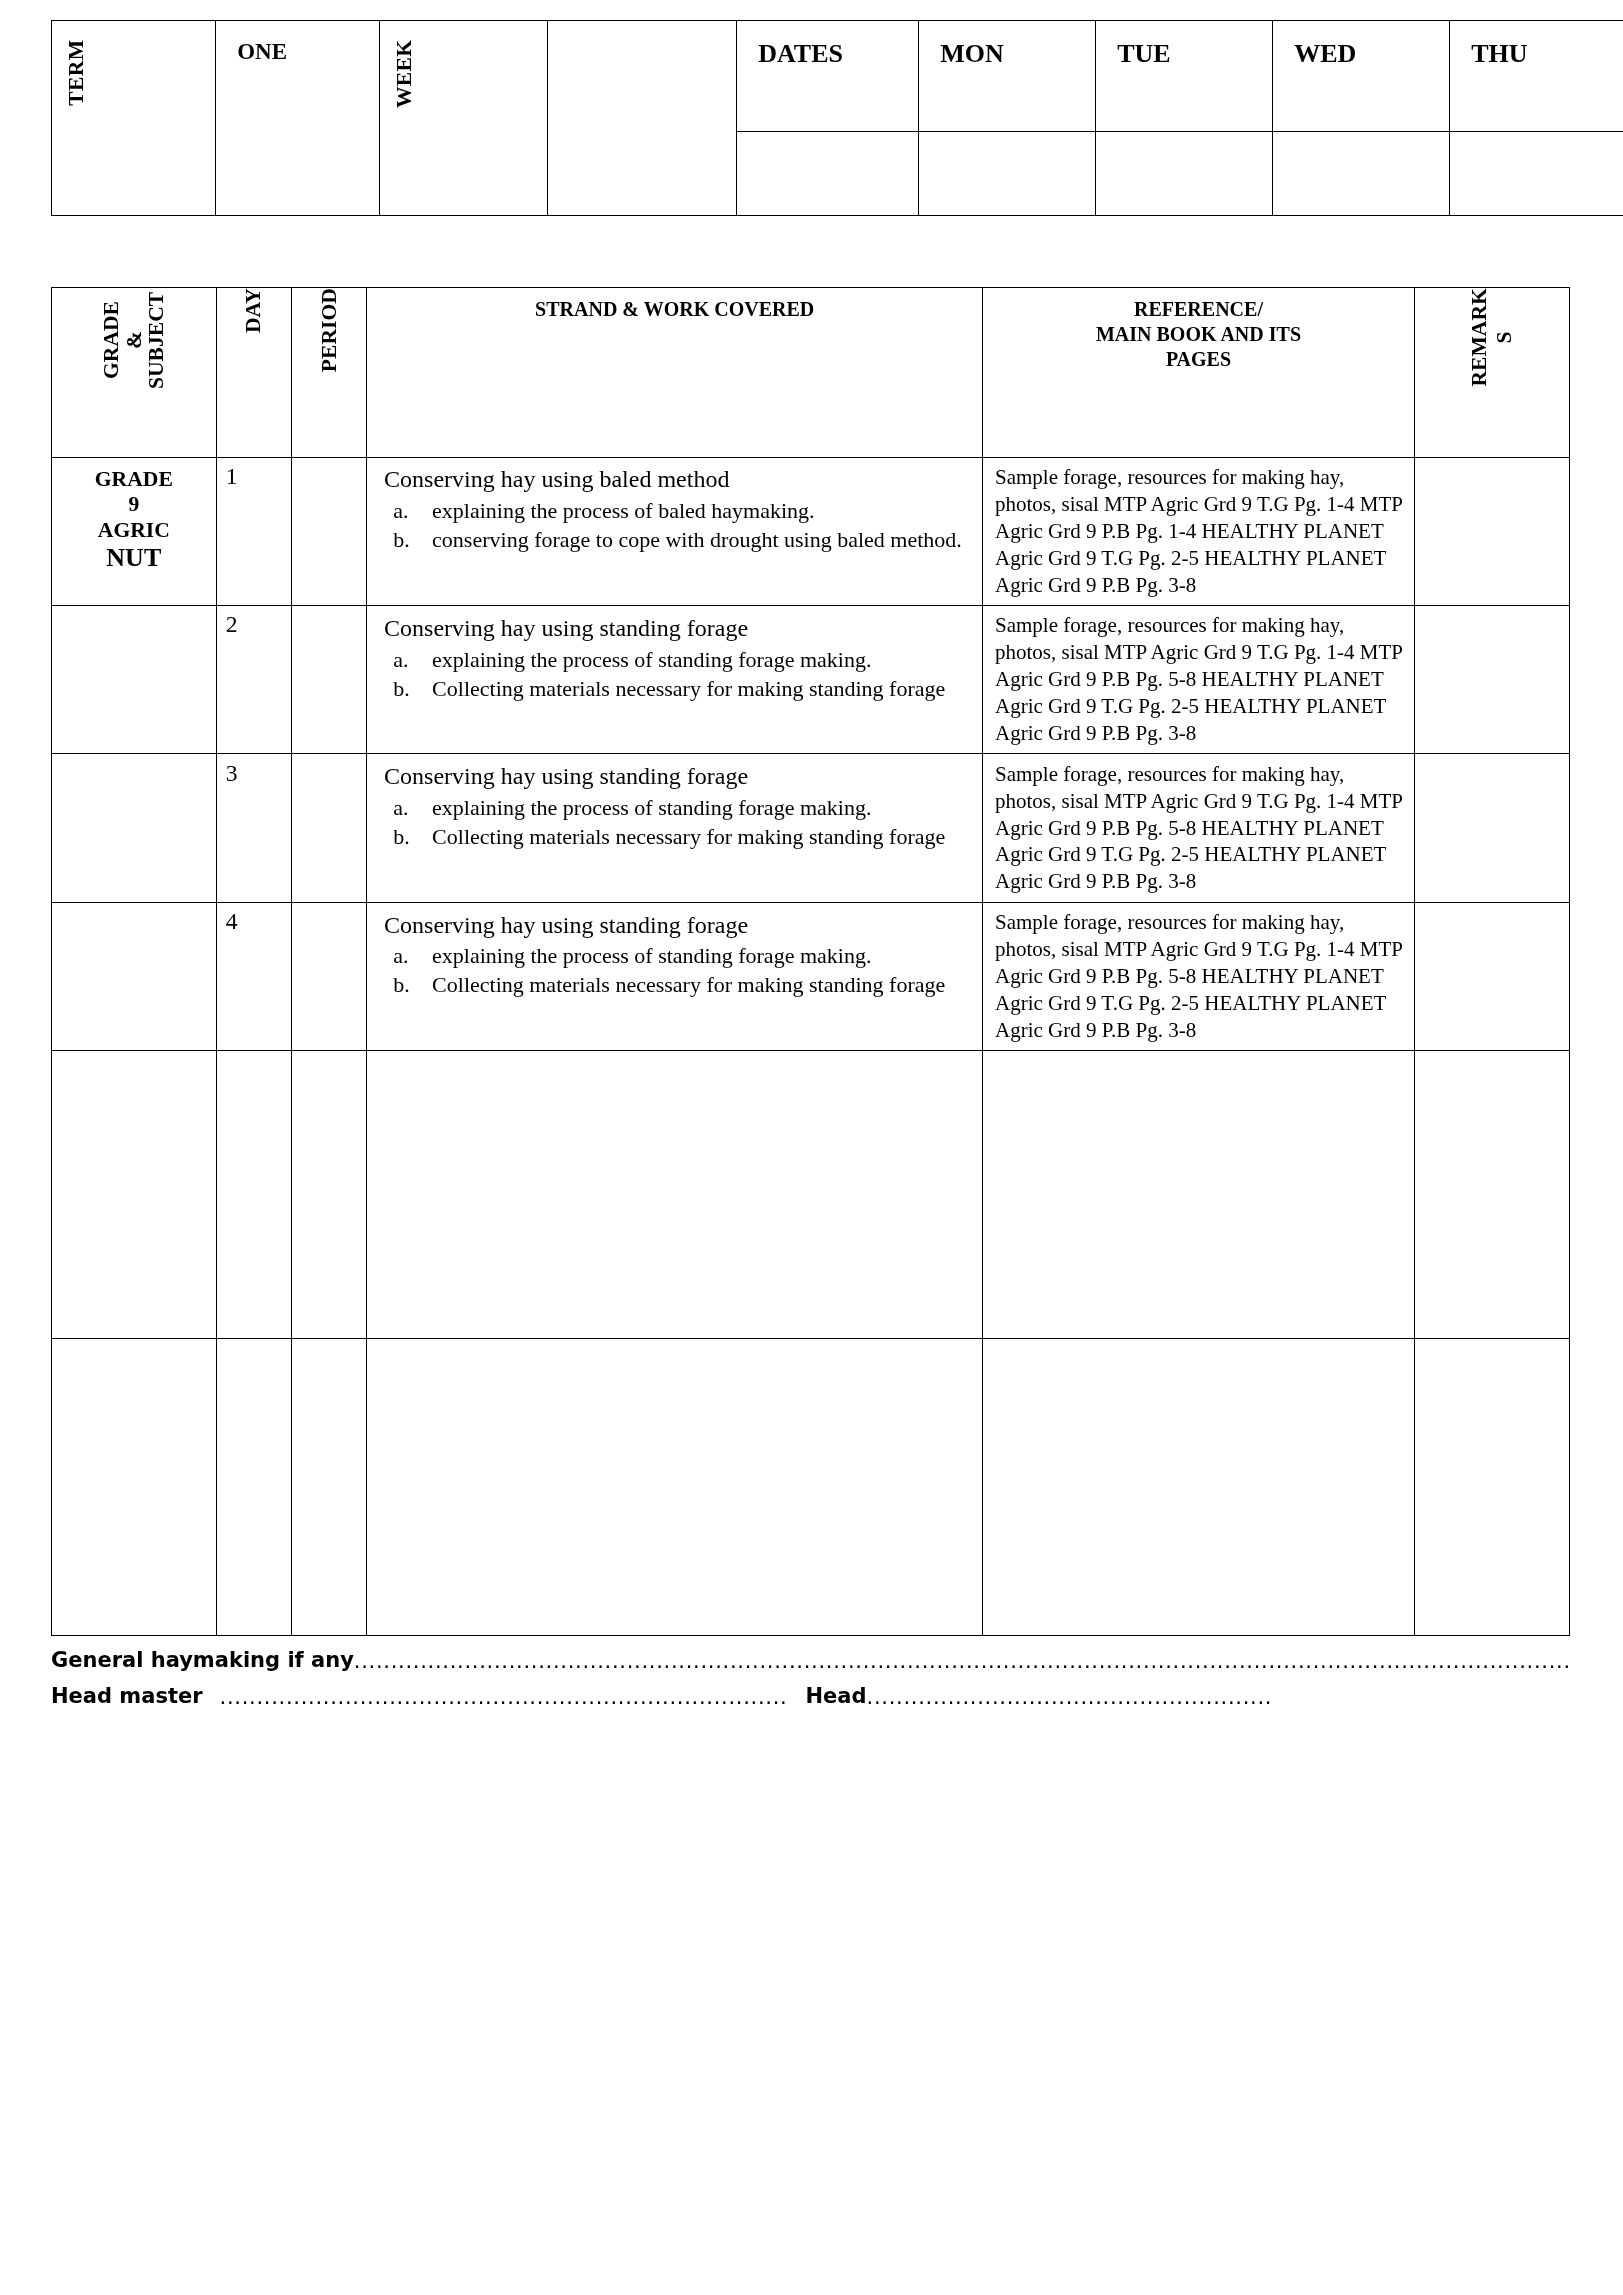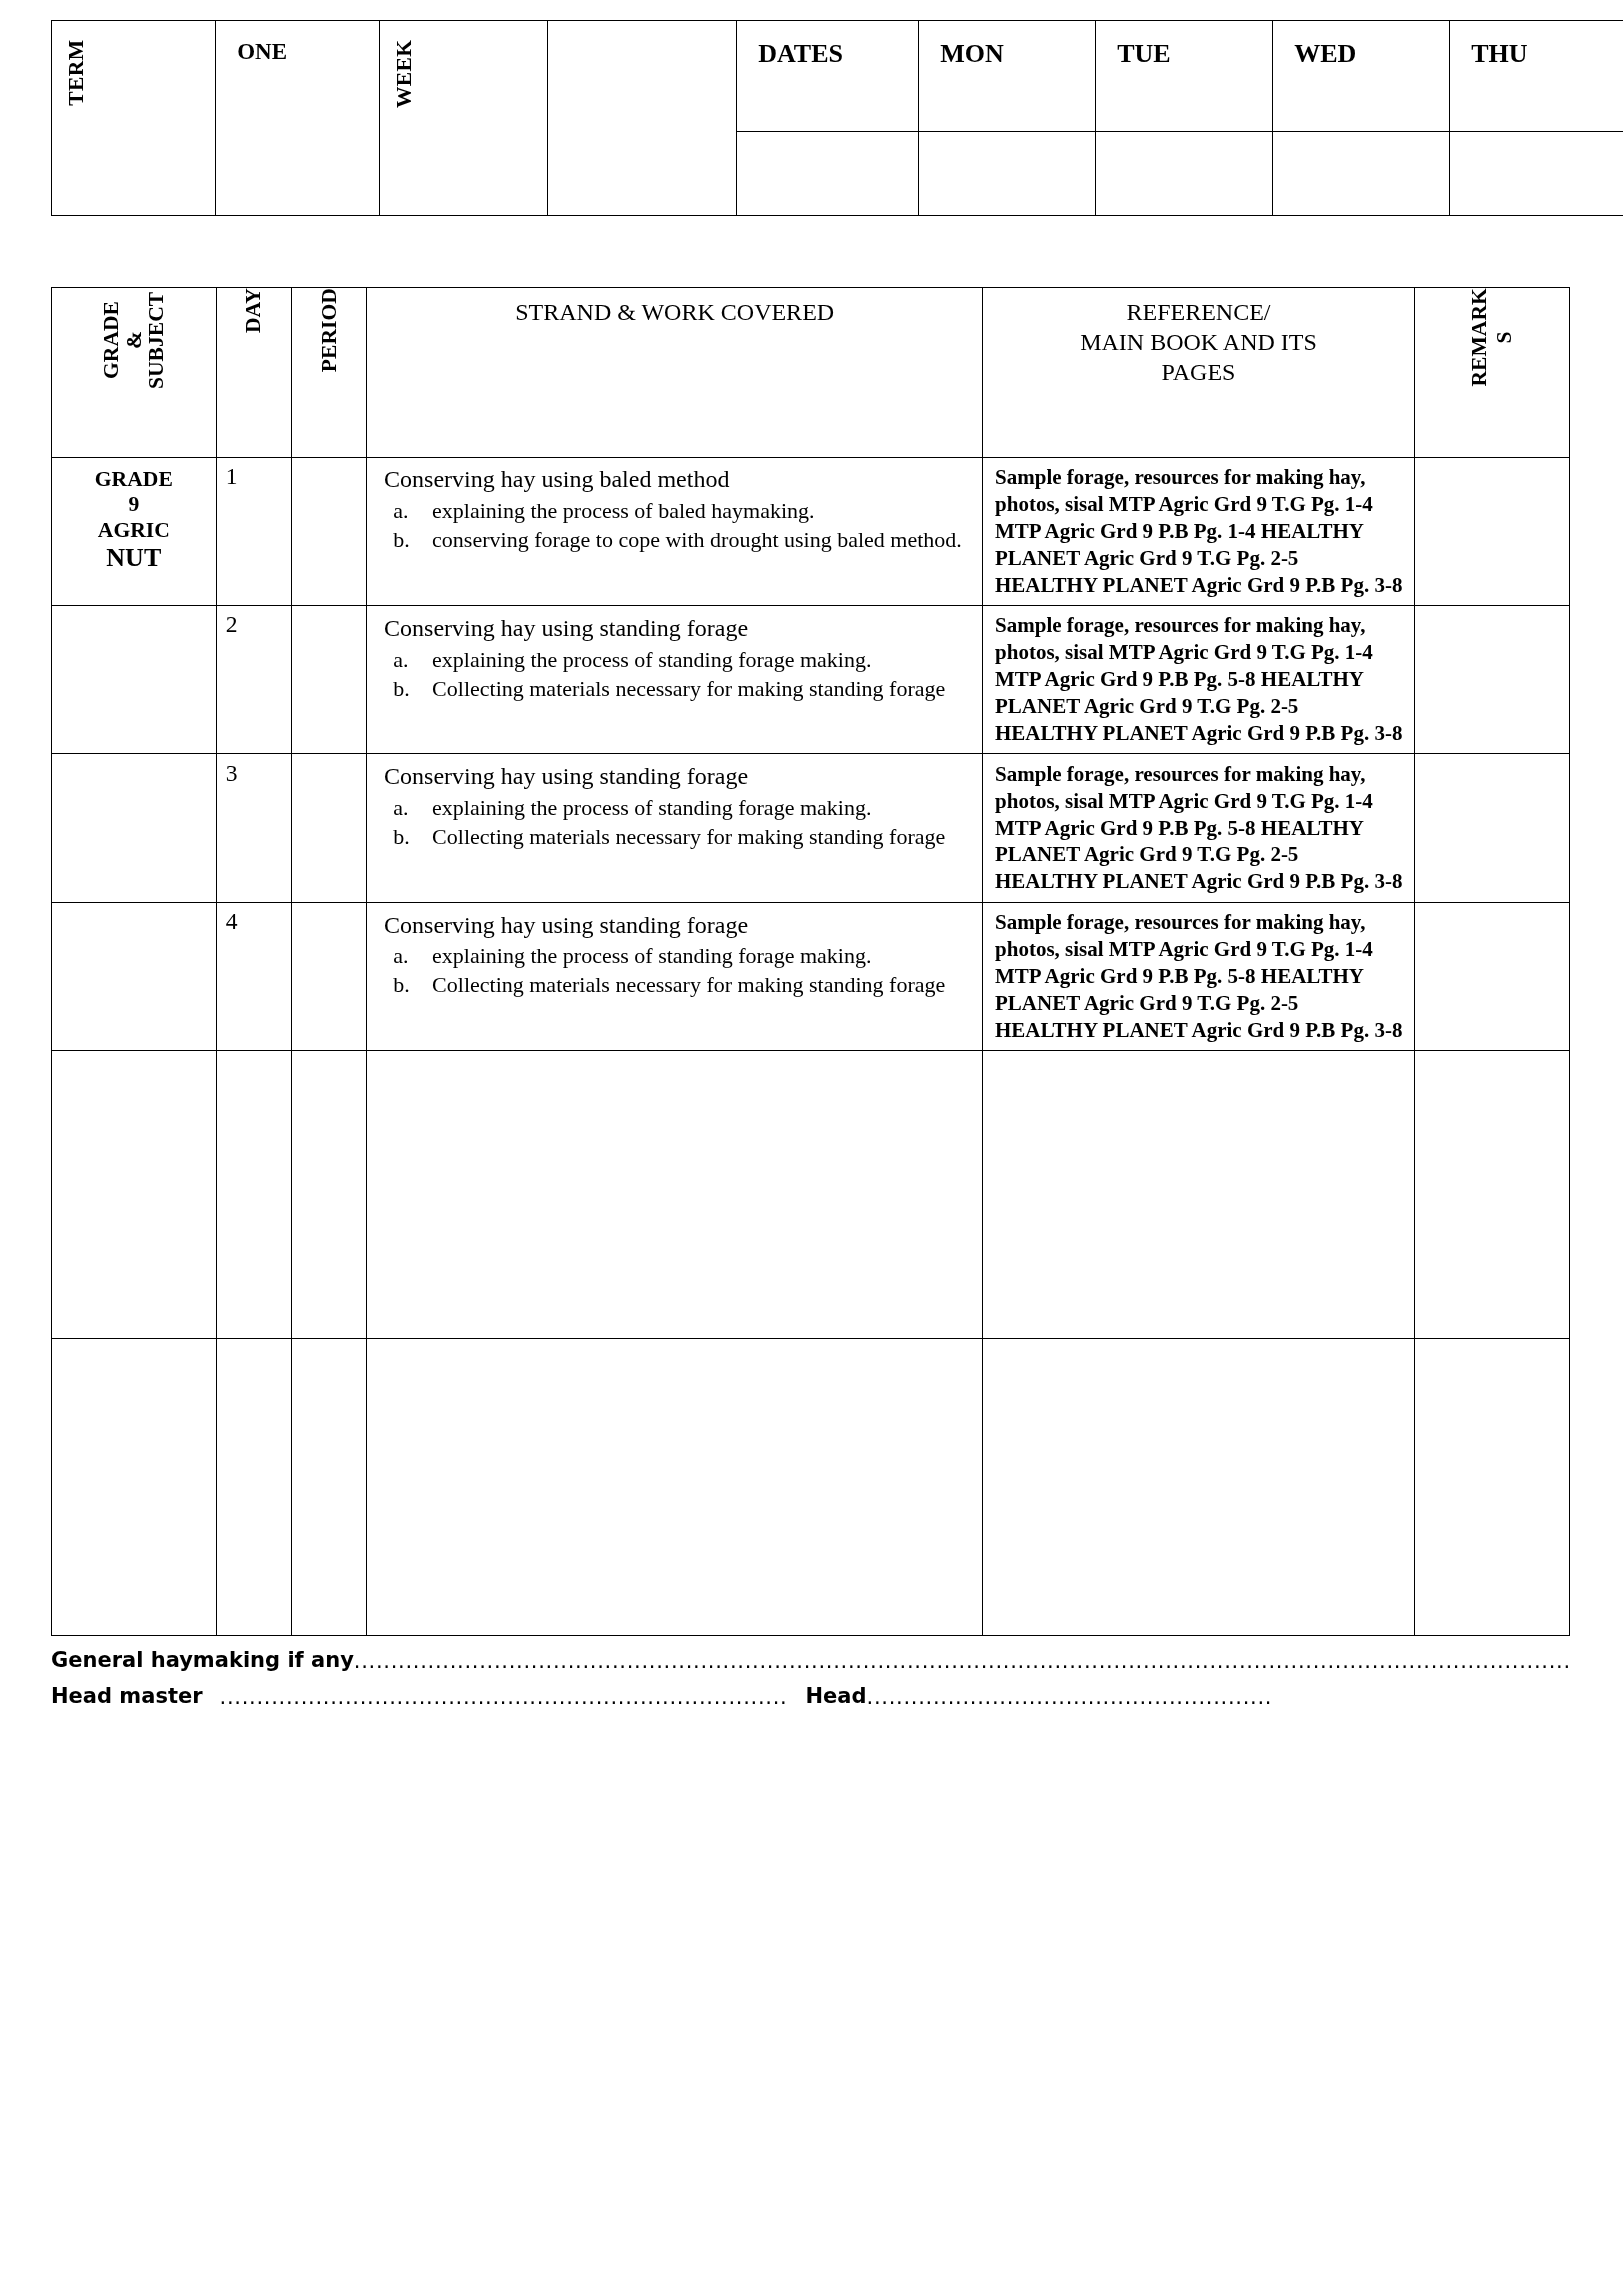--- a/index.html
+++ b/index.html
@@ -82,22 +82,22 @@
   .col-gs { width: 139px; }
   .col-day { width: 63px; }
   .col-period { width: 63px; }
   .col-strand { width: 523px; }
   .col-ref { width: 366px; }
   .col-rem { width: 131px; }
 
   .head-row td { height: 169px; }
   .head-strand, .head-ref {
     text-align: center;
-    font-weight: normal;
-    font-size: 24px;
+    font-weight: bold;
+    font-size: 20px;
     padding-top: 9.2px;
     line-height: 1.25;
   }
   .head-vert-wrap {
     height: 165px;
     display: flex;
     align-items: flex-start;
     justify-content: center;
   }
   .head-vert {
@@ -156,21 +156,20 @@
   }
   ol.alpha li .mk {
     position: absolute;
     left: 9.2px;
     top: 0;
   }
   .refcell {
     padding: 6.5px 10.5px 6.5px 11.8px;
     font-size: 21px;
     line-height: 1.28;
-    font-weight: bold;
   }
   .remcell { }
 
   .blank-row-1 td { height: 287px; }
   .blank-row-2 td { height: 296px; }
 
   
   .footer {
     width: 1519px;
     margin-top: 6.5px;

